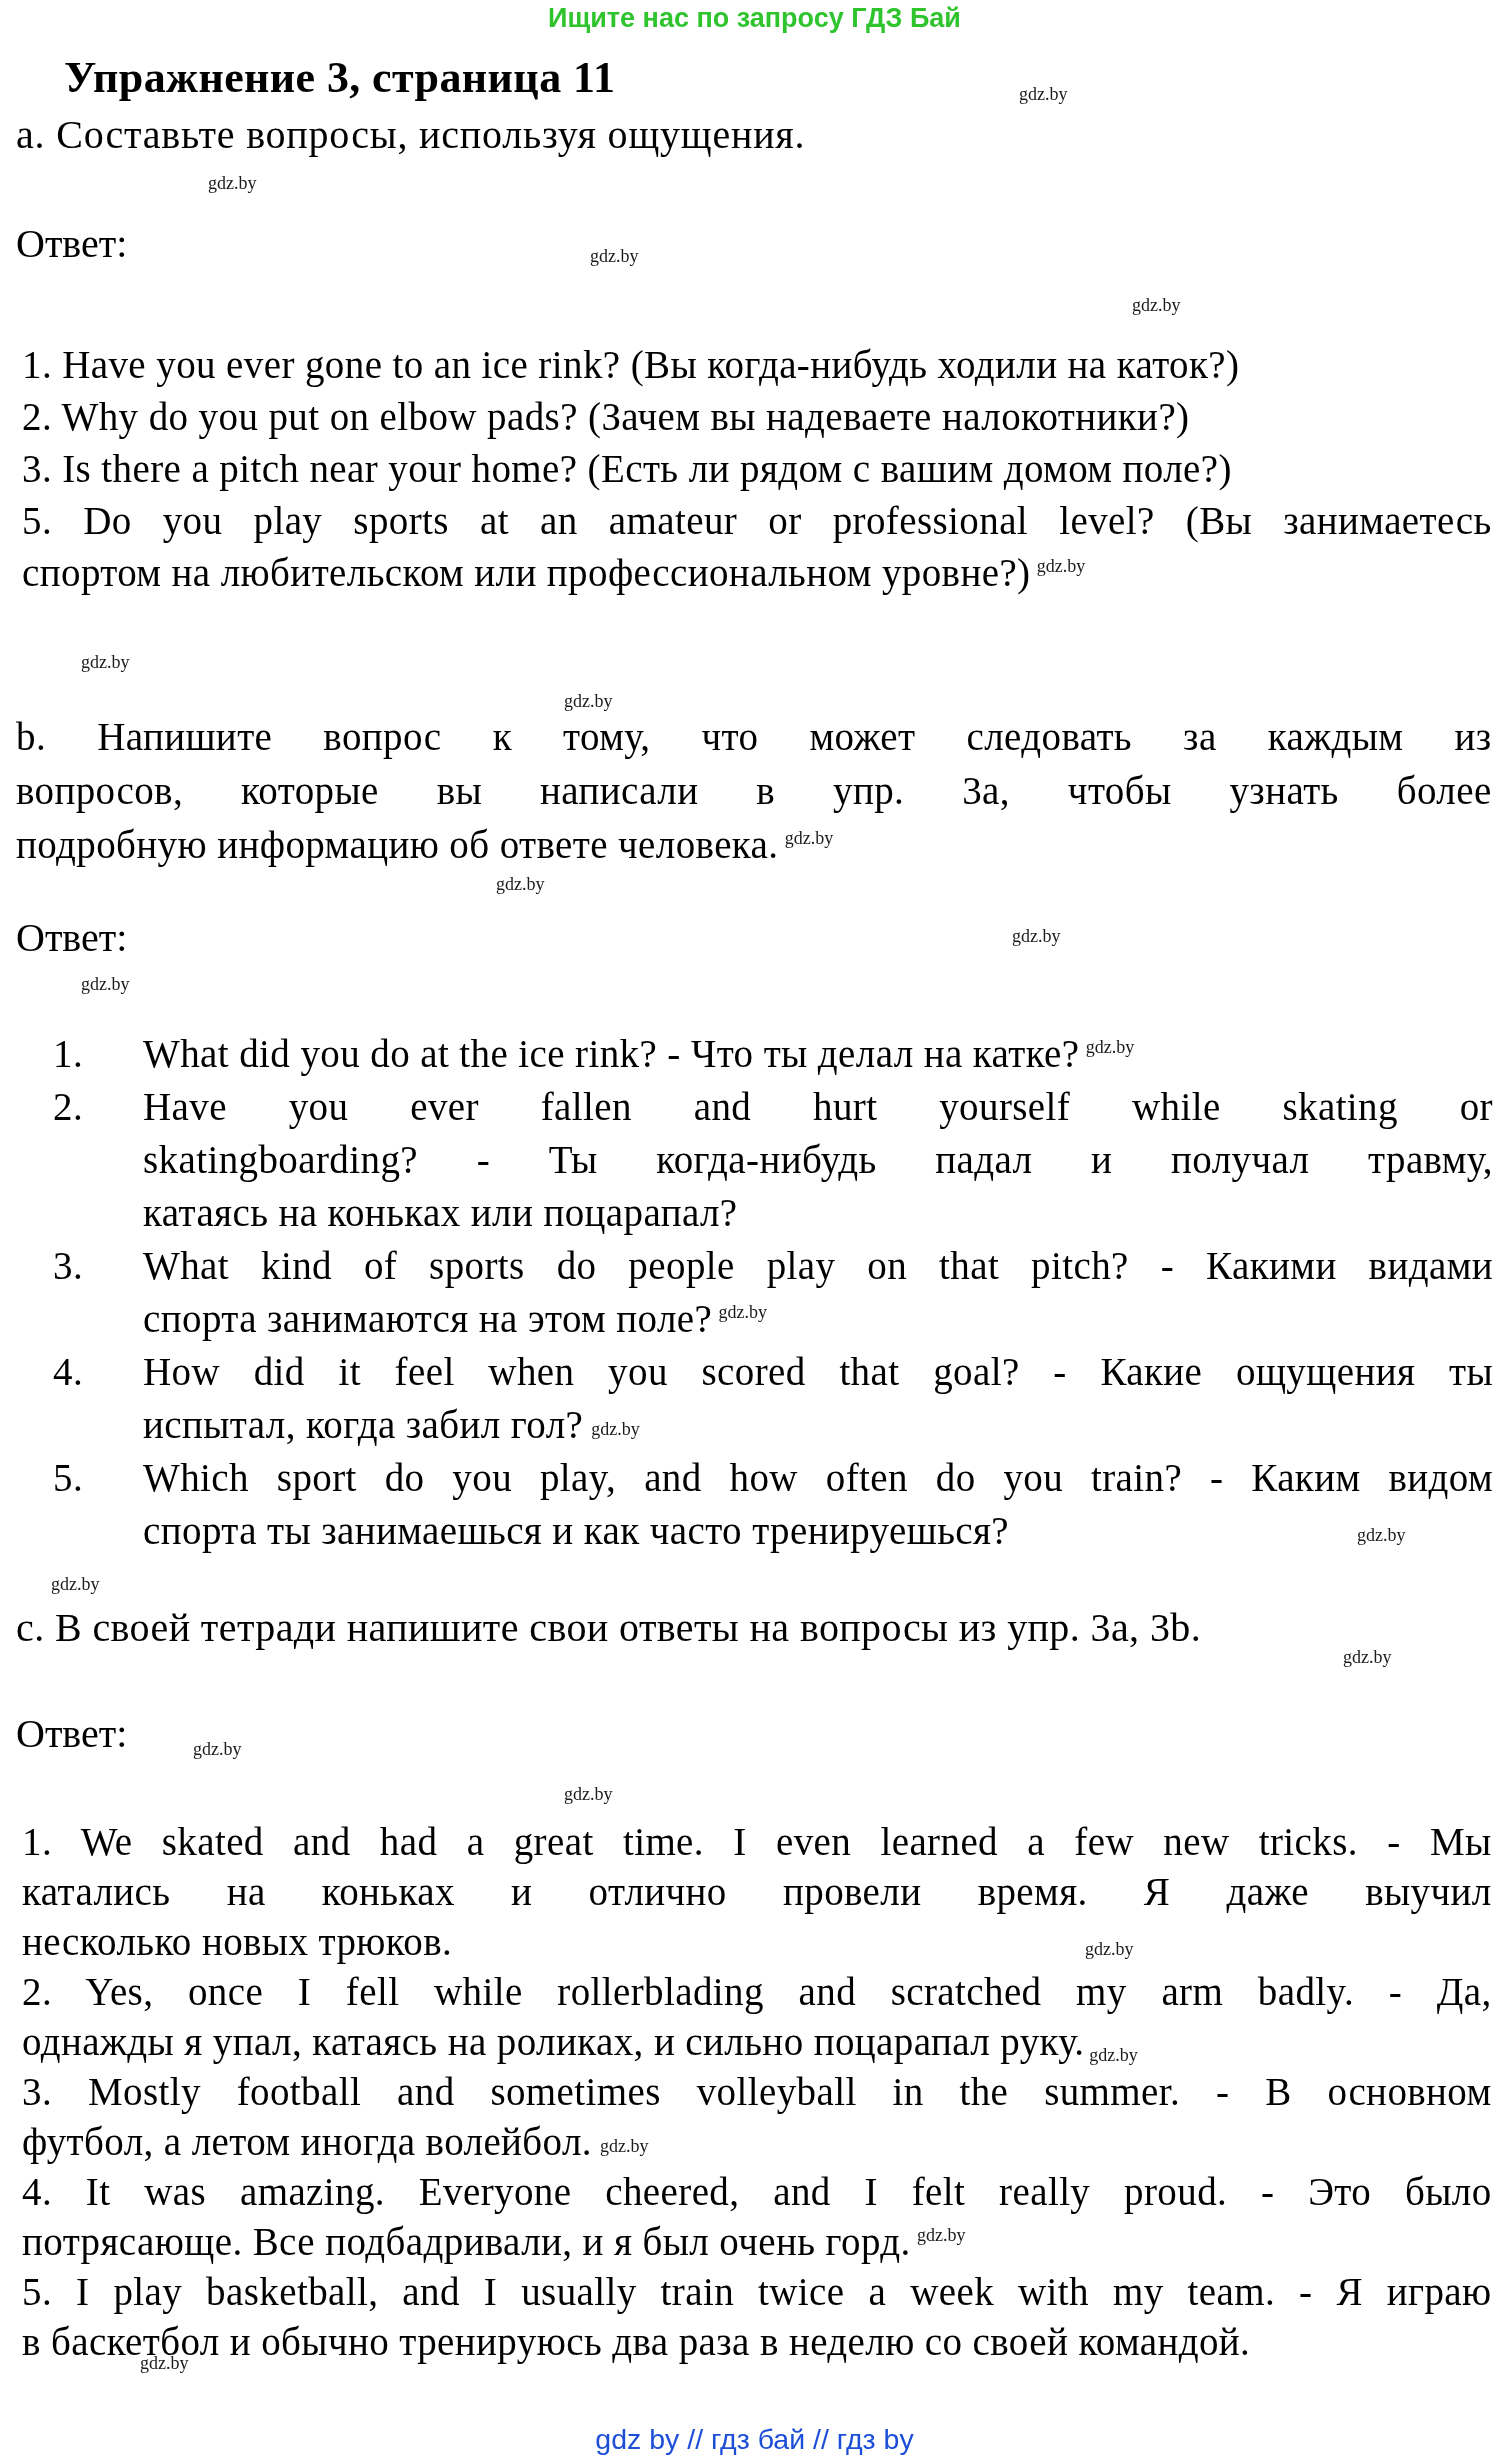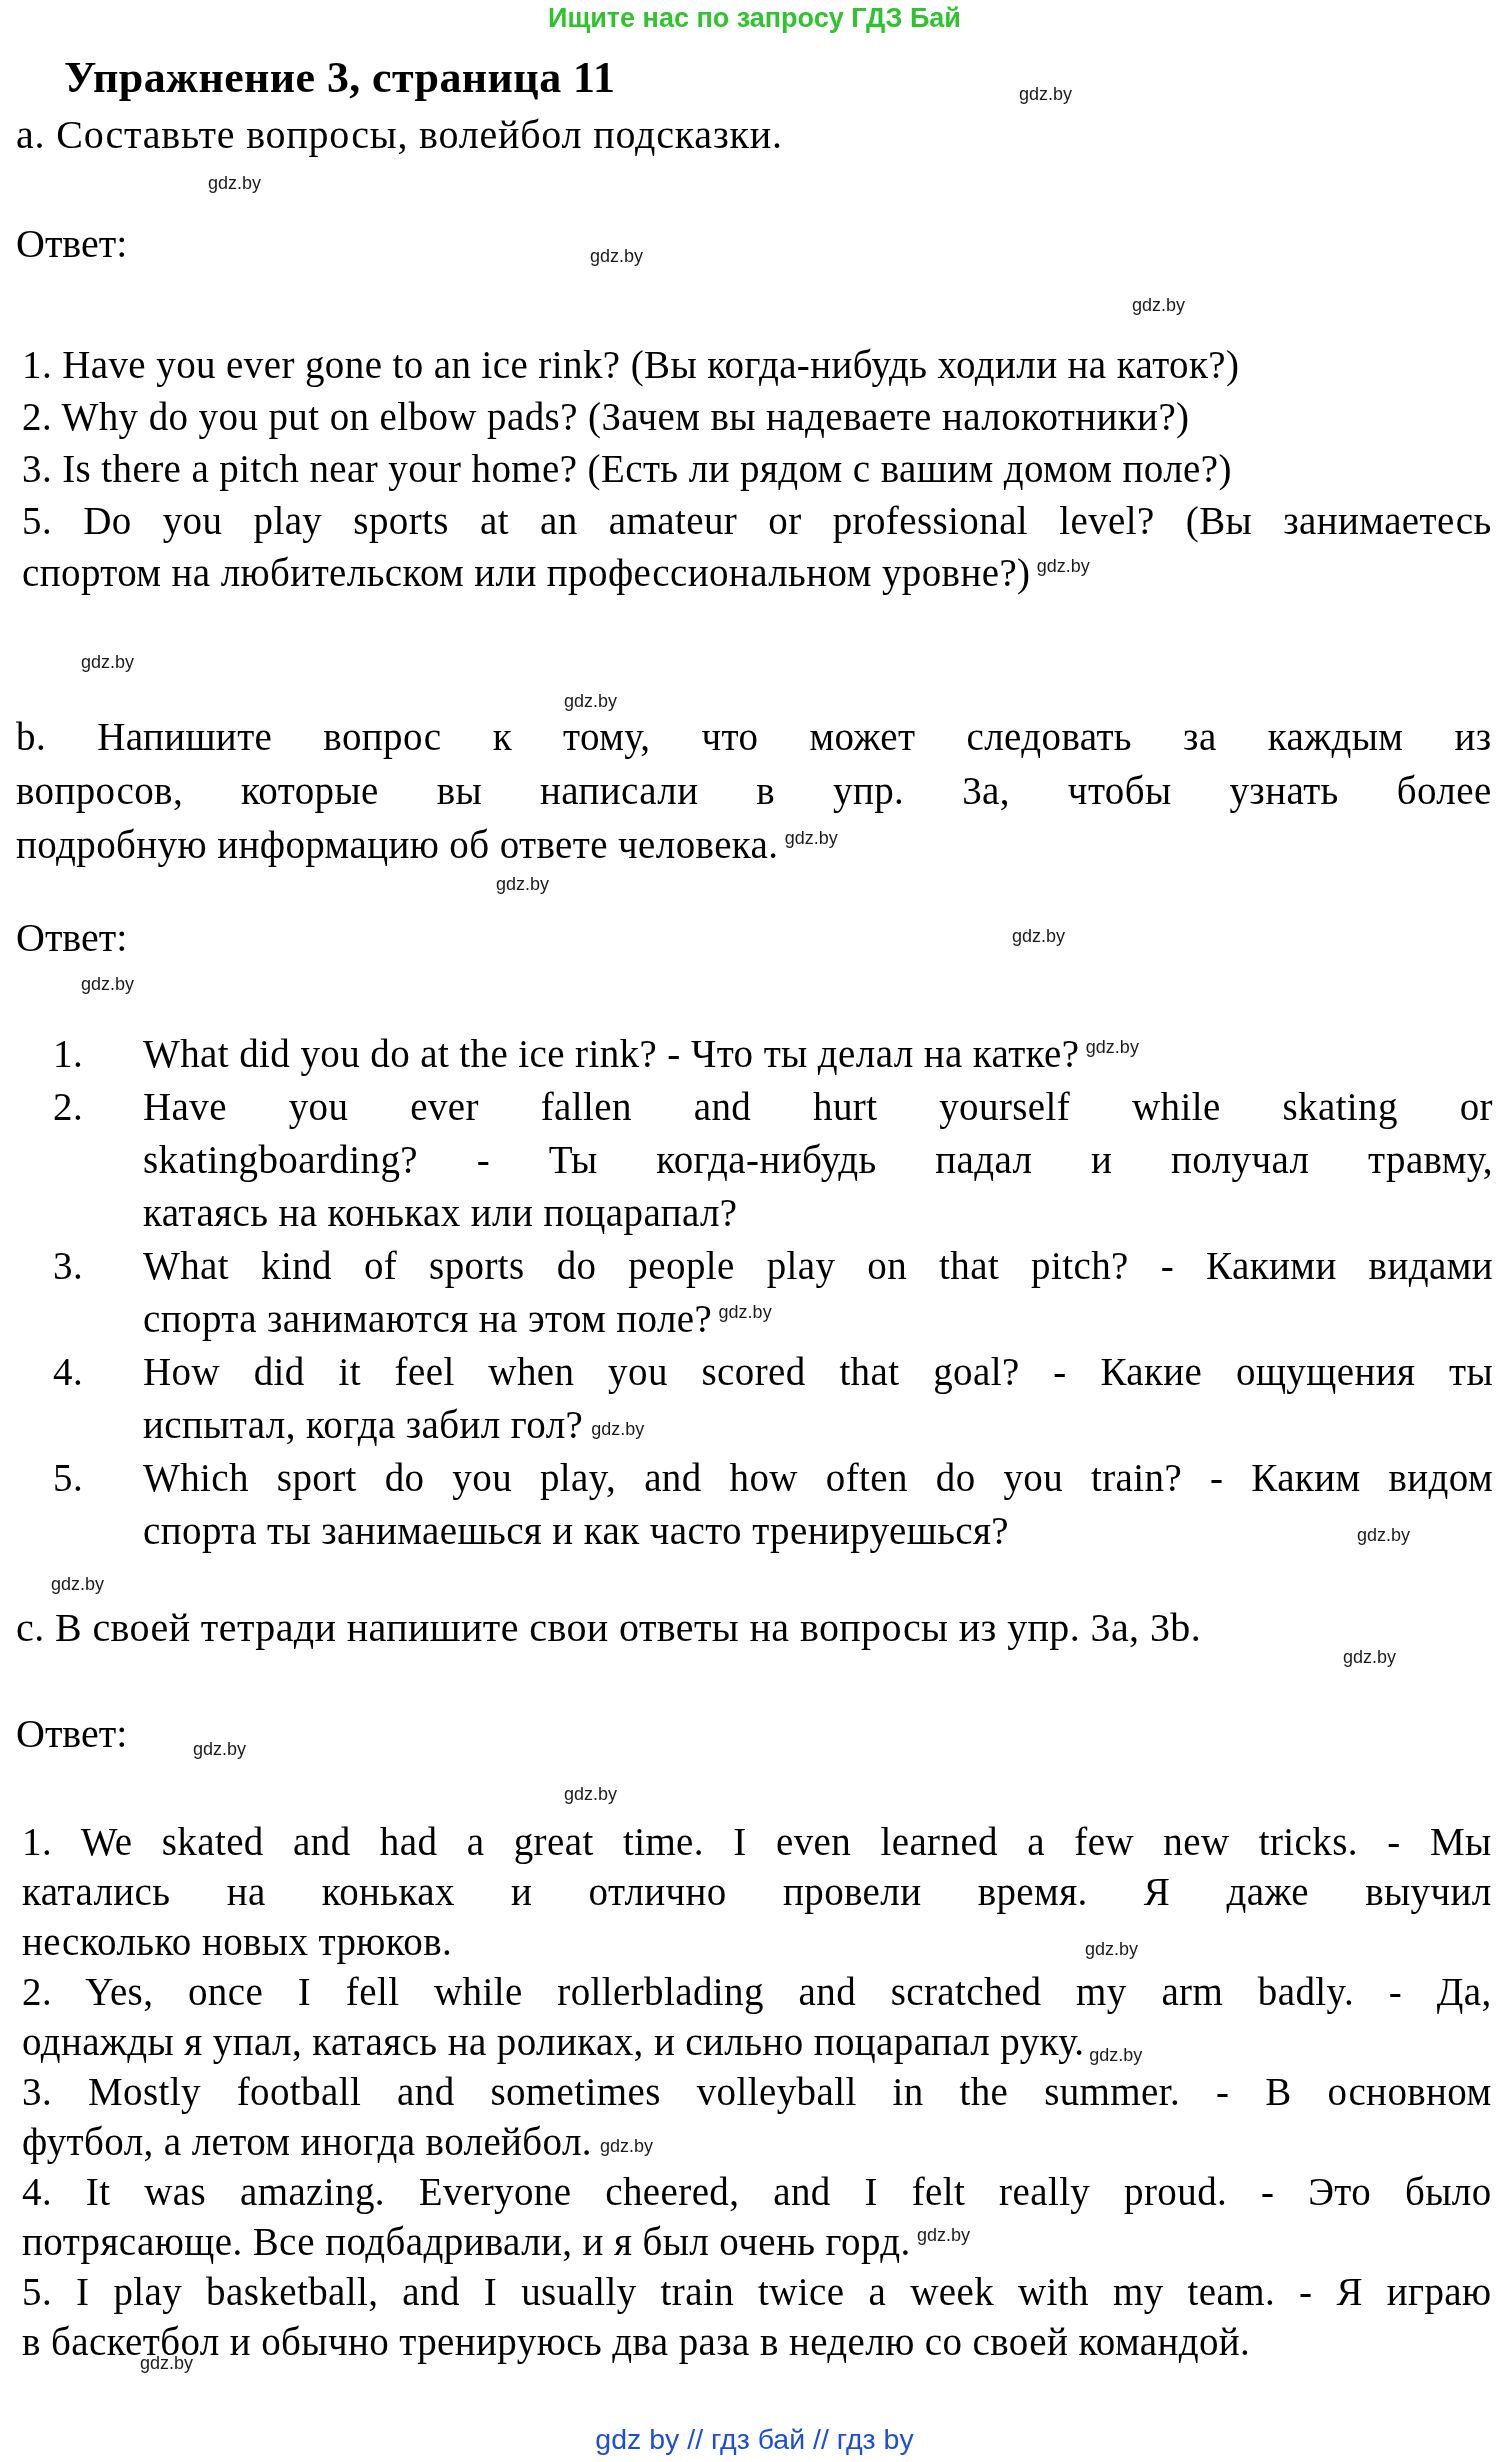--- a/index.html
+++ b/index.html
@@ -48,21 +48,21 @@
   .c-heading{
     position:absolute;top:1606px;left:16px;
     font-size:40px;line-height:44px;letter-spacing:0.4px;
   }
   .f-list{
     position:absolute;top:1817px;left:22px;right:17.4px;
     font-size:39px;line-height:50px;letter-spacing:0.4px;
   }
   .j{text-align:justify;text-align-last:justify;}
   .wm{
-    font-family:Liberation Sans, sans-serif;
+    font-family:Liberation Serif, serif;
     font-size:18px;line-height:20.6px;letter-spacing:0;
     color:#1c1c1c;white-space:nowrap;
   }
   .wm-abs{position:absolute;}
   .wm-sup{position:relative;top:-14.3px;margin-left:6.3px;}
   .wm-base{position:relative;top:-3.2px;margin-left:8px;}
   .wm-sub{position:relative;top:6.3px;margin-left:4.8px;}
   .footer{
     position:absolute;top:2423px;left:0;width:100%;
     text-align:center;
@@ -72,21 +72,21 @@
 </style>
 </head>
 <body>
 
 <div class="page">
 
   <div class="banner" style="color:#2fc42e;">Ищите нас по запросу ГДЗ Бай</div>
 
   <div class="title">Упражнение 3, страница 11</div>
 
-  <div class="subtitle">а. Составьте вопросы, волейбол подсказки.</div>
+  <div class="subtitle">а. Составьте вопросы, используя ощущения.</div>
 
   <div class="answer answer-1">Ответ:</div>
 
   <div class="a-list">
     <div class="line">1. Have you ever gone to an ice rink? (Вы когда-нибудь ходили на каток?)</div>
     <div class="line">2. Why do you put on elbow pads? (Зачем вы надеваете налокотники?)</div>
     <div class="line">3. Is there a pitch near your home? (Есть ли рядом с вашим домом поле?)</div>
     <div class="line j">5. Do you play sports at an amateur or professional level? (Вы занимаетесь</div>
     <div class="line"><span>спортом на любительском или профессиональном уровне?)</span><span class="wm wm-sup">gdz.by</span></div>
   </div>

